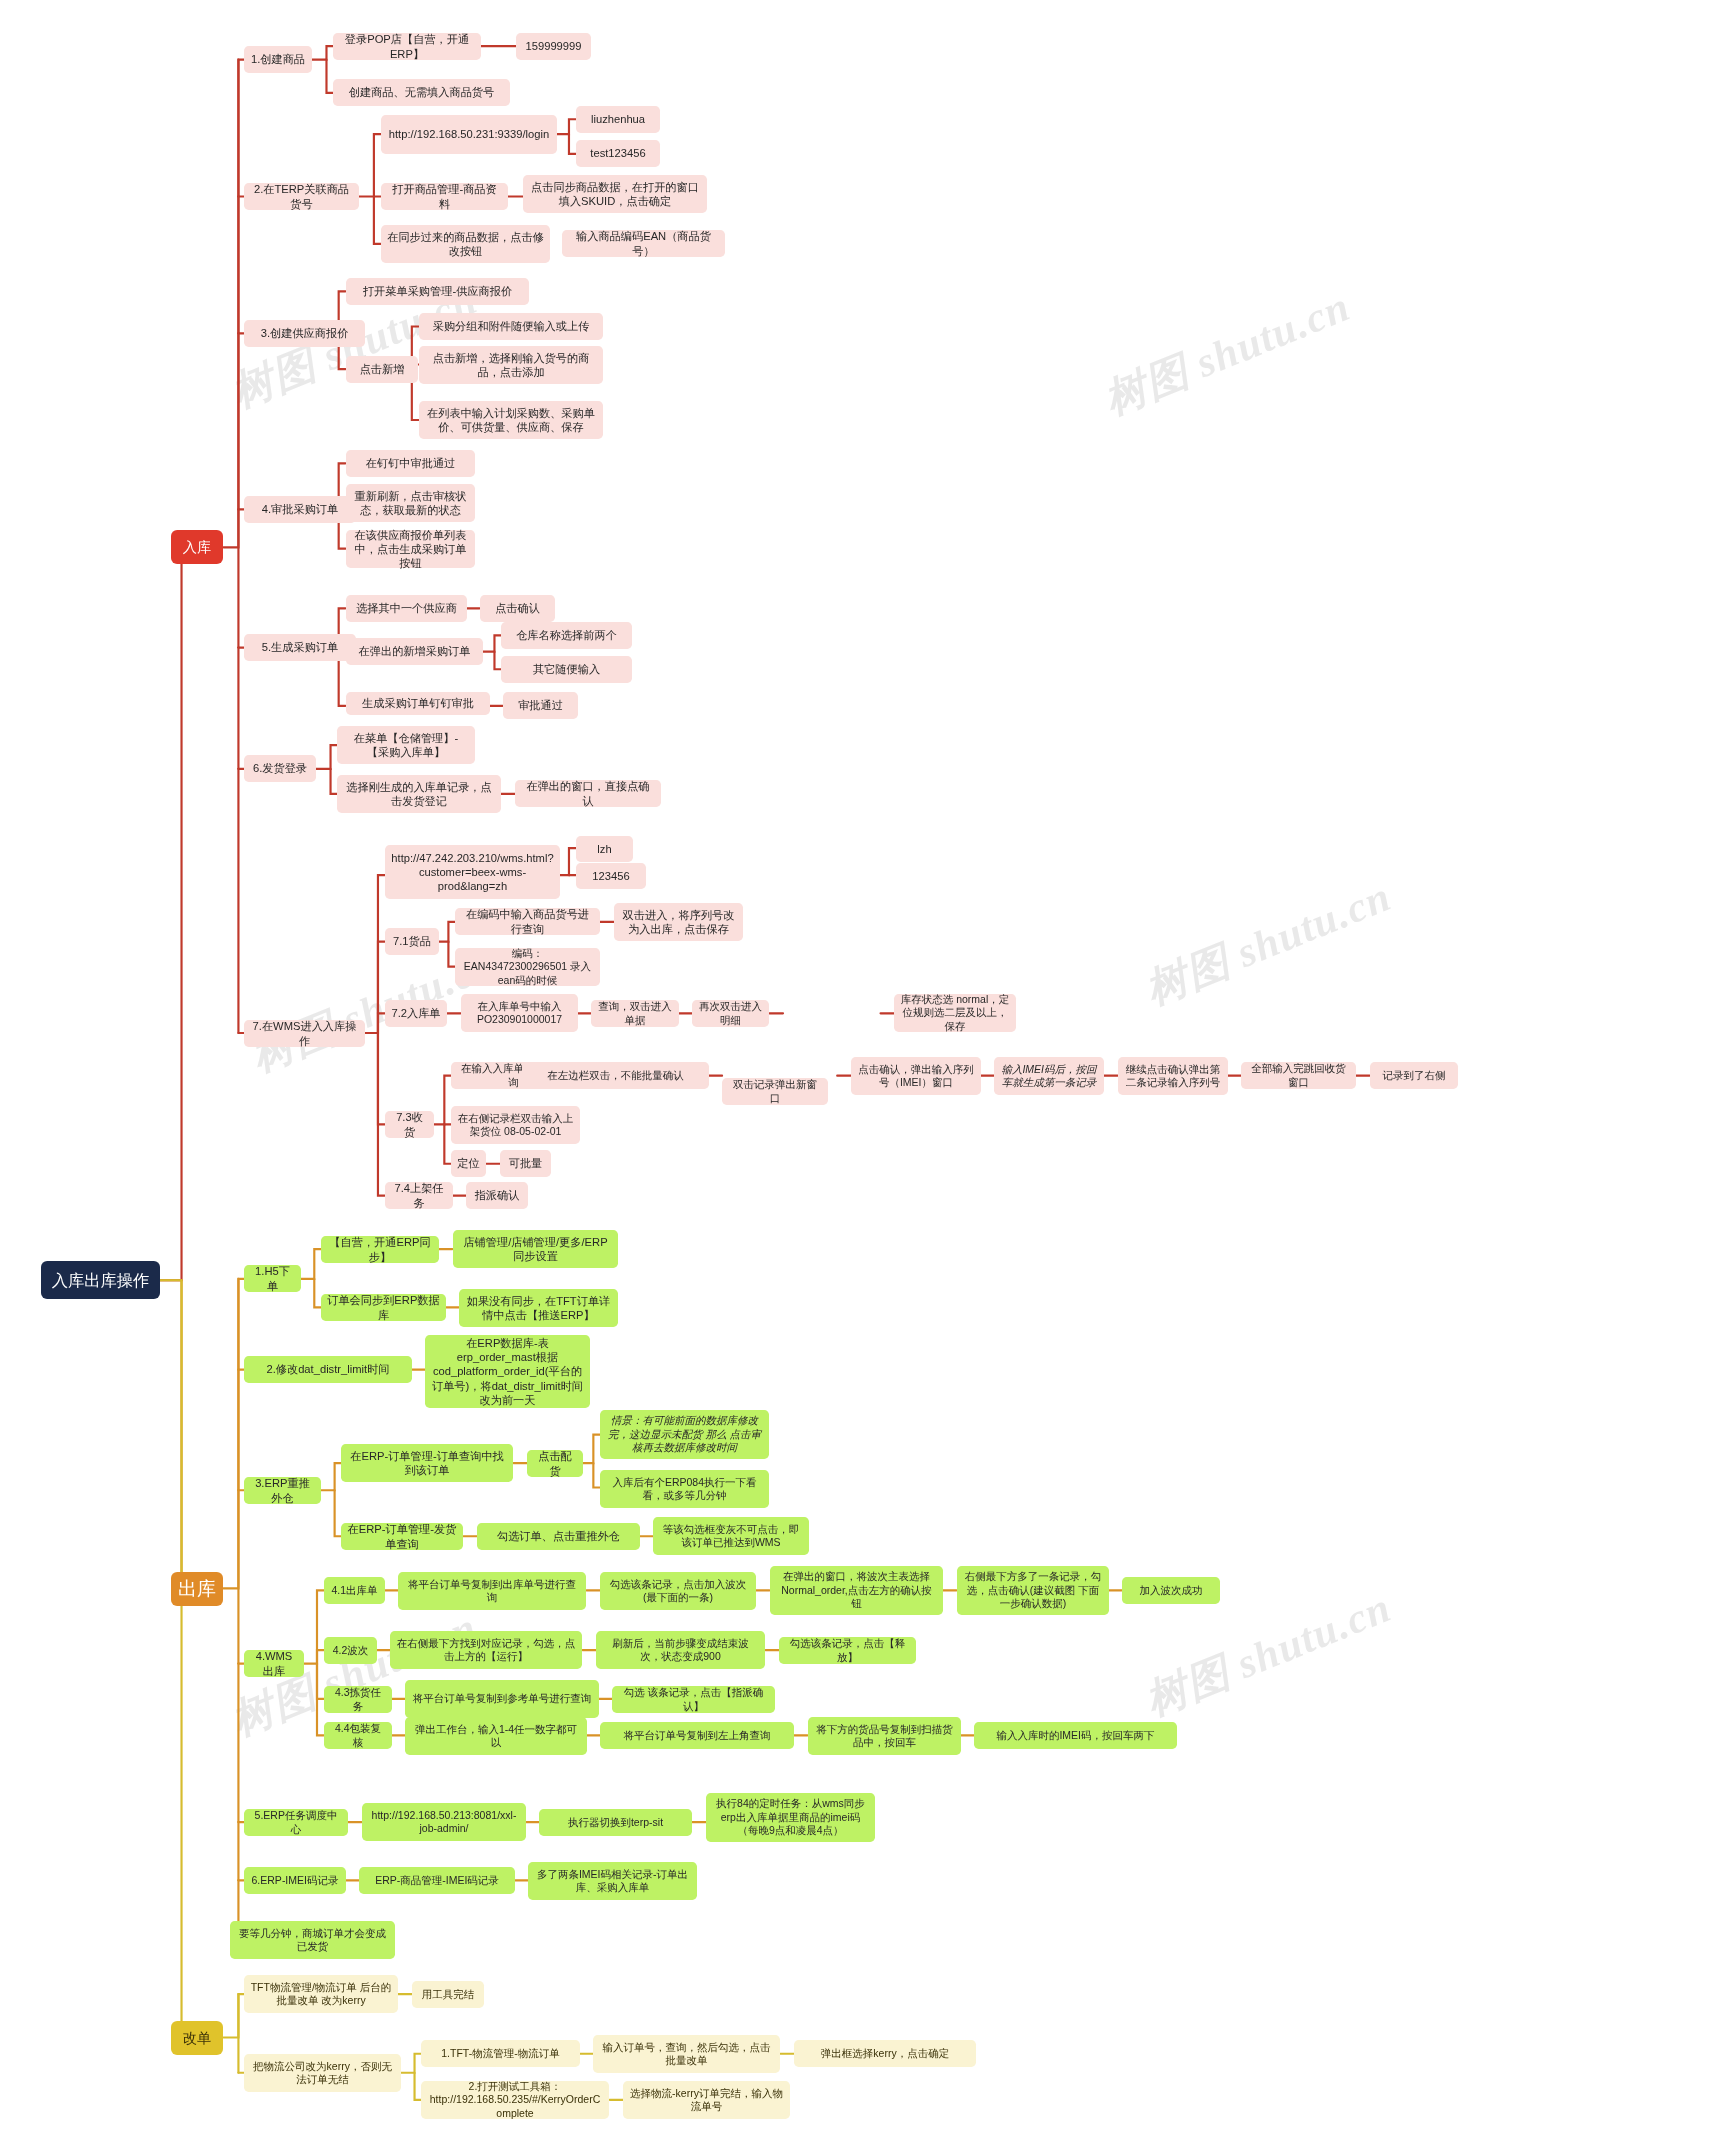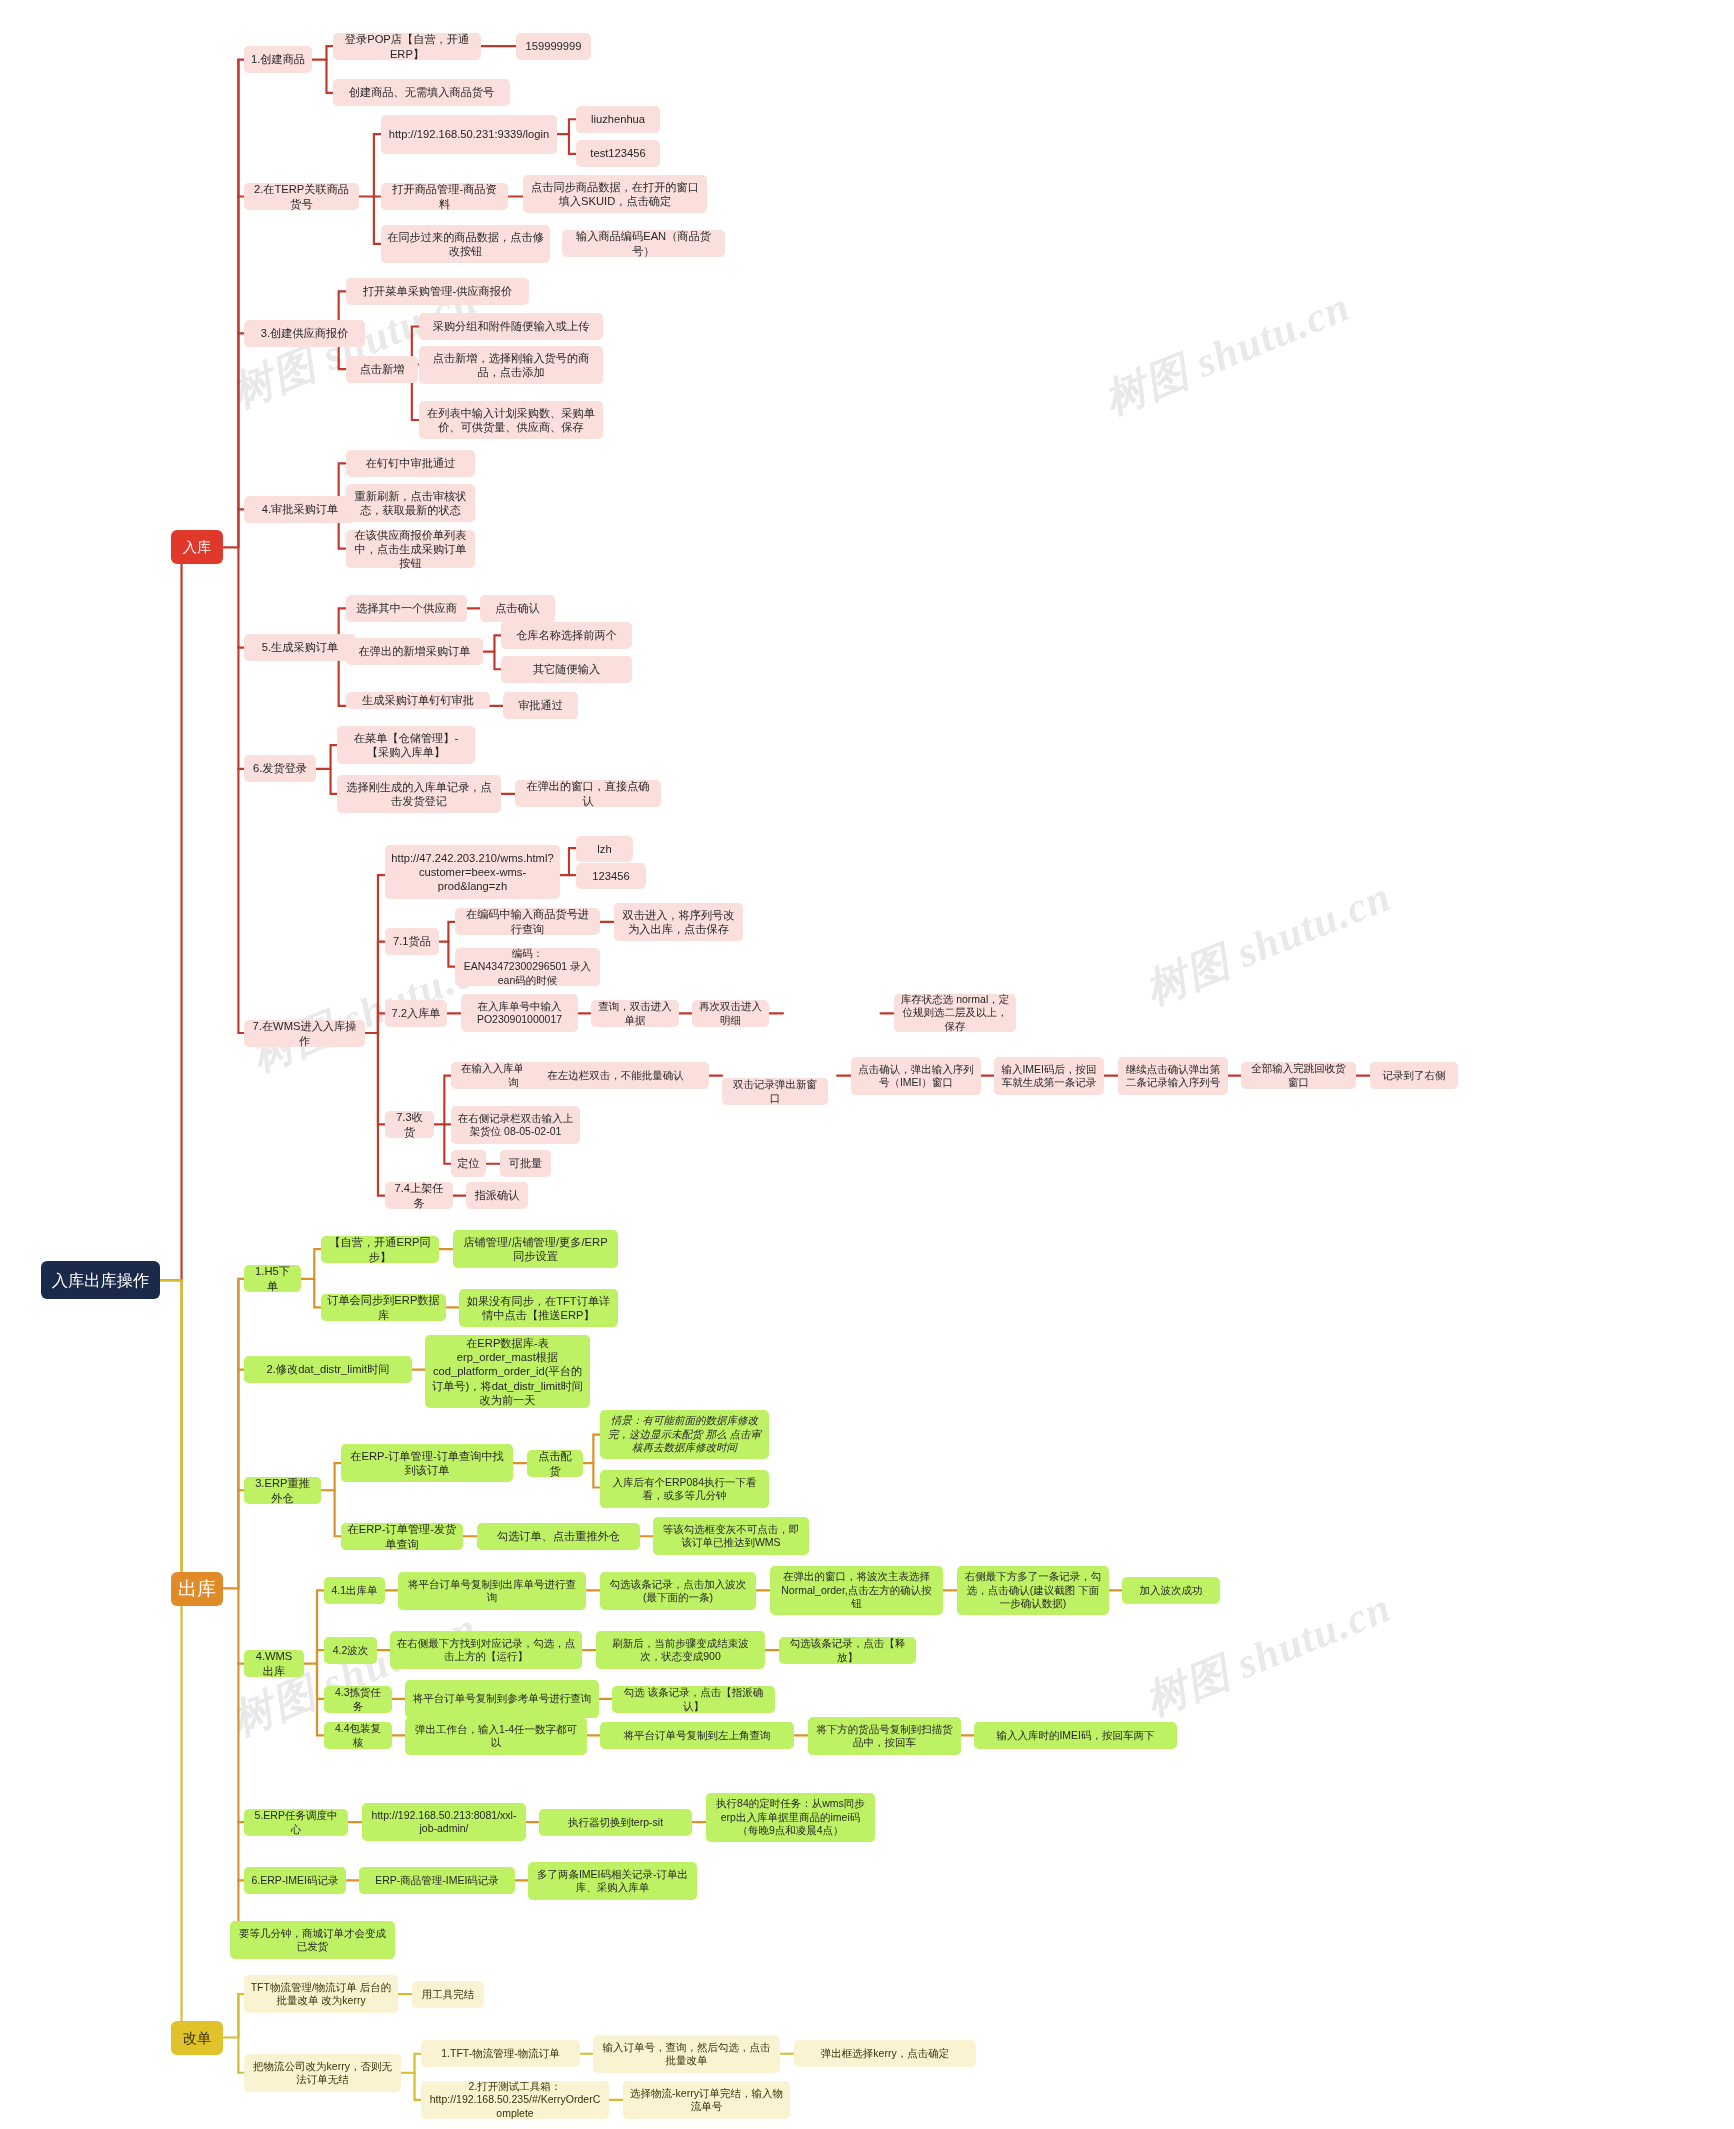--- a/index.html
+++ b/index.html
@@ -294,21 +294,21 @@
   <div class="node b1 fs16" style="left:346px; top:450px; width:129px; height:27px;">在钉钉中审批通过</div>
   <div class="node b1 fs16" style="left:346px; top:484px; width:129px; height:38px;">重新刷新，点击审核状态，获取最新的状态</div>
   <div class="node b1 fs16" style="left:346px; top:530px; width:129px; height:38px;">在该供应商报价单列表中，点击生成采购订单按钮</div>
 
   <div class="node b1 fs16" style="left:244px; top:634px; width:112px; height:27px;">5.生成采购订单</div>
   <div class="node b1 fs16" style="left:346px; top:595px; width:121px; height:27px;">选择其中一个供应商</div>
   <div class="node b1 fs16" style="left:480px; top:595px; width:75px; height:27px;">点击确认</div>
   <div class="node b1 fs16" style="left:346px; top:638px; width:137px; height:27px;">在弹出的新增采购订单</div>
   <div class="node b1 fs16" style="left:501px; top:622px; width:131px; height:27px;">仓库名称选择前两个</div>
   <div class="node b1 fs16" style="left:501px; top:656px; width:131px; height:27px;">其它随便输入</div>
-  <div class="node b1 fs16" style="left:346px; top:692px; width:144px; height:17px;">生成采购订单钉钉审批</div>
+  <div class="node b1 fs16" style="left:346px; top:692px; width:144px; height:23px;">生成采购订单钉钉审批</div>
   <div class="node b1 fs16" style="left:503px; top:692px; width:75px; height:27px;">审批通过</div>
 
   <div class="node b1 fs16" style="left:244px; top:755px; width:72px; height:27px;">6.发货登录</div>
   <div class="node b1 fs16" style="left:337px; top:726px; width:138px; height:38px;">在菜单【仓储管理】-【采购入库单】</div>
   <div class="node b1 fs16" style="left:337px; top:775px; width:164px; height:38px;">选择刚生成的入库单记录，点击发货登记</div>
   <div class="node b1 fs16" style="left:515px; top:780px; width:146px; height:27px;">在弹出的窗口，直接点确认</div>
 
   <div class="node b1 fs16" style="left:244px; top:1020px; width:121px; height:27px;">7.在WMS进入入库操作</div>
   <div class="node b1 fs16" style="left:385px; top:845px; width:175px; height:54px;">http://47.242.203.210/wms.html?customer=beex-wms-prod&amp;lang=zh</div>
   <div class="node b1 fs16" style="left:576px; top:836px; width:57px; height:26px;">lzh</div>
@@ -323,21 +323,21 @@
   <div class="node b1 fs15" style="left:461px; top:994px; width:117px; height:38px;">在入库单号中输入PO230901000017</div>
   <div class="node b1 fs15" style="left:591px; top:1000px; width:88px; height:27px;">查询，双击进入单据</div>
   <div class="node b1 fs15" style="left:692px; top:1000px; width:77px; height:27px;">再次双击进入明细</div>
   <div class="node b1 fs15" style="left:894px; top:994px; width:122px; height:38px;">库存状态选 normal，定位规则选二层及以上，保存</div>
 
   <div class="node b1 fs16" style="left:385px; top:1111px; width:49px; height:27px;">7.3收货</div>
   <div class="node b1 fs15" style="left:451px; top:1062px; width:125px; height:27px;">在输入入库单单号、查询</div>
   <div class="node b1 fs15" style="left:522px; top:1062px; width:0px; height:0px; opacity:0;">在左边栏双击，不能批量确认</div>
   <div class="node b1 fs15" style="left:722px; top:1062px; width:106px; height:27px;margin-top:16px;">双击记录弹出新窗口</div>
   <div class="node b1 fs15" style="left:851px; top:1057px; width:130px; height:38px;">点击确认，弹出输入序列号（IMEI）窗口</div>
-  <div class="node b1 fs15" style="left:994px; top:1057px; width:110px; height:38px;">输入IMEI码后，按回车就生成第一条记录</div>
+  <div class="node b1 fs15" style="left:994px; top:1057px; width:110px; height:38px;font-style:italic;">输入IMEI码后，按回车就生成第一条记录</div>
   <div class="node b1 fs15" style="left:1118px; top:1057px; width:110px; height:38px;">继续点击确认弹出第二条记录输入序列号</div>
   <div class="node b1 fs15" style="left:1241px; top:1062px; width:115px; height:27px;">全部输入完跳回收货窗口</div>
   <div class="node b1 fs15" style="left:1370px; top:1062px; width:88px; height:27px;">记录到了右侧</div>
   <div class="node b1 fs15" style="left:451px; top:1106px; width:129px; height:38px;">在右侧记录栏双击输入上架货位 08-05-02-01</div>
   <div class="node b1 fs16" style="left:451px; top:1150px; width:35px; height:27px;">定位</div>
   <div class="node b1 fs16" style="left:500px; top:1150px; width:51px; height:27px;">可批量</div>
 
   <div class="node b1 fs16" style="left:385px; top:1182px; width:68px; height:27px;">7.4上架任务</div>
   <div class="node b1 fs16" style="left:466px; top:1182px; width:62px; height:27px;">指派确认</div>
 

